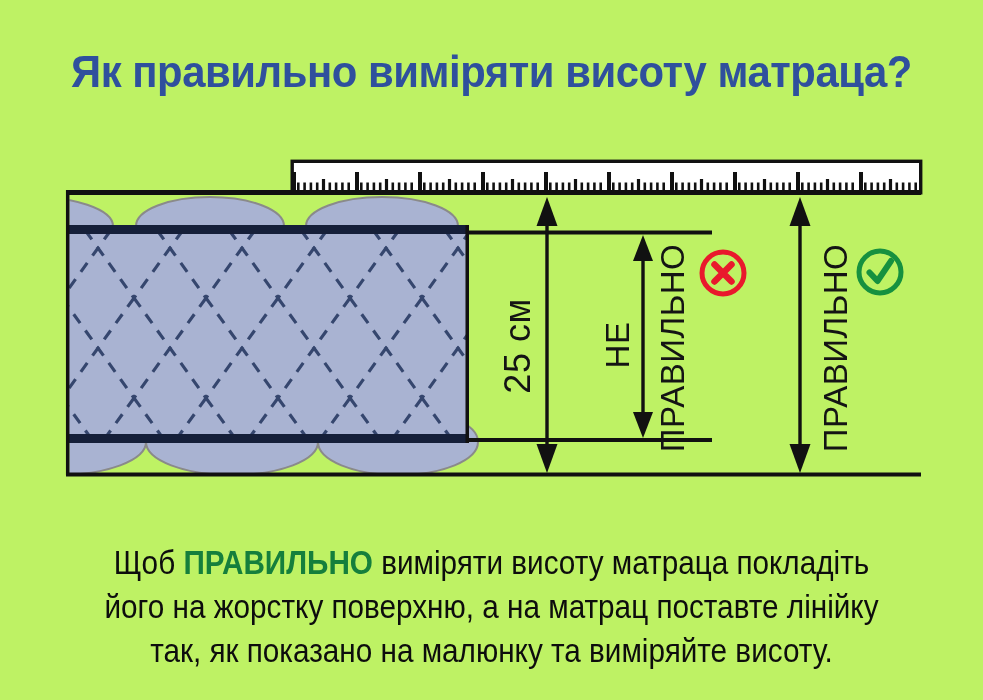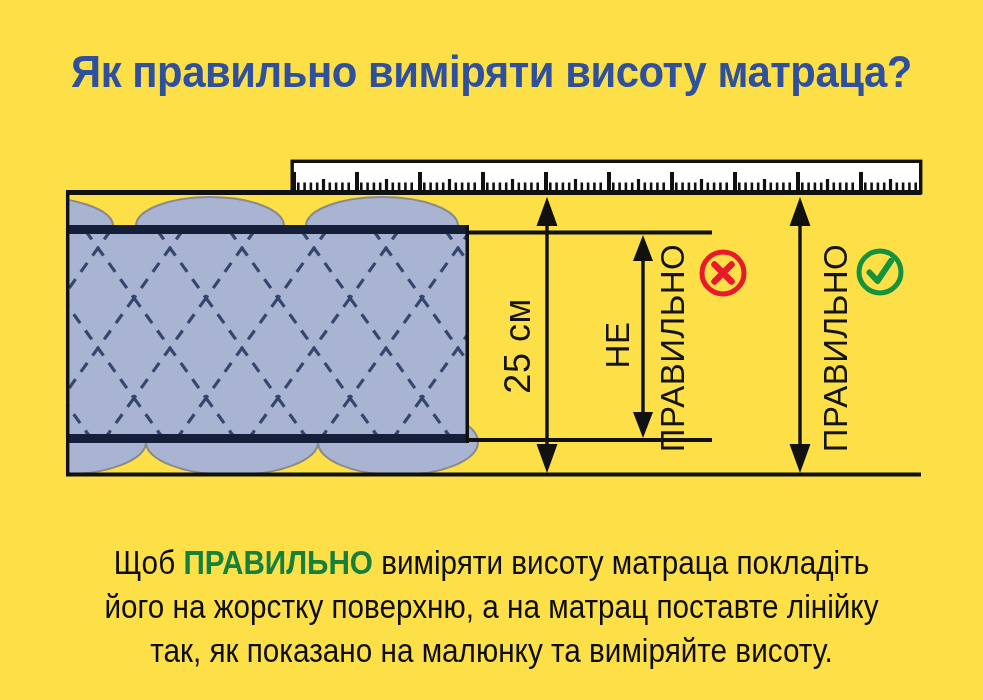--- a/index.html
+++ b/index.html
@@ -1,20 +1,20 @@
 <!DOCTYPE html>
 <html style="--c-title: #2f509d; --c-highlight-green: #157f3c; --c-icon-green: #16913f; --c-icon-red: #e9192c; --c-ink: #111111; --c-mattress-fill: #a9b3d2; --c-mattress-band: #151f39; --c-stitch: #35466e; --c-bump-outline: #8a8a8a;"><head>
 <meta charset="utf-8">
 <style>
   html, body { margin: 0; padding: 0; background: #ffffff; }
   .page {
     position: relative;
     width: 983px;
     height: 700px;
-    background: #fde047;
+    background: #bef264;
     overflow: hidden;
     font-family: "Liberation Sans", "DejaVu Sans", sans-serif;
   }
   .title {
     position: absolute;
     top: 46px;
     left: 0;
     width: 100%;
     text-align: center;
     font-size: 45px;

